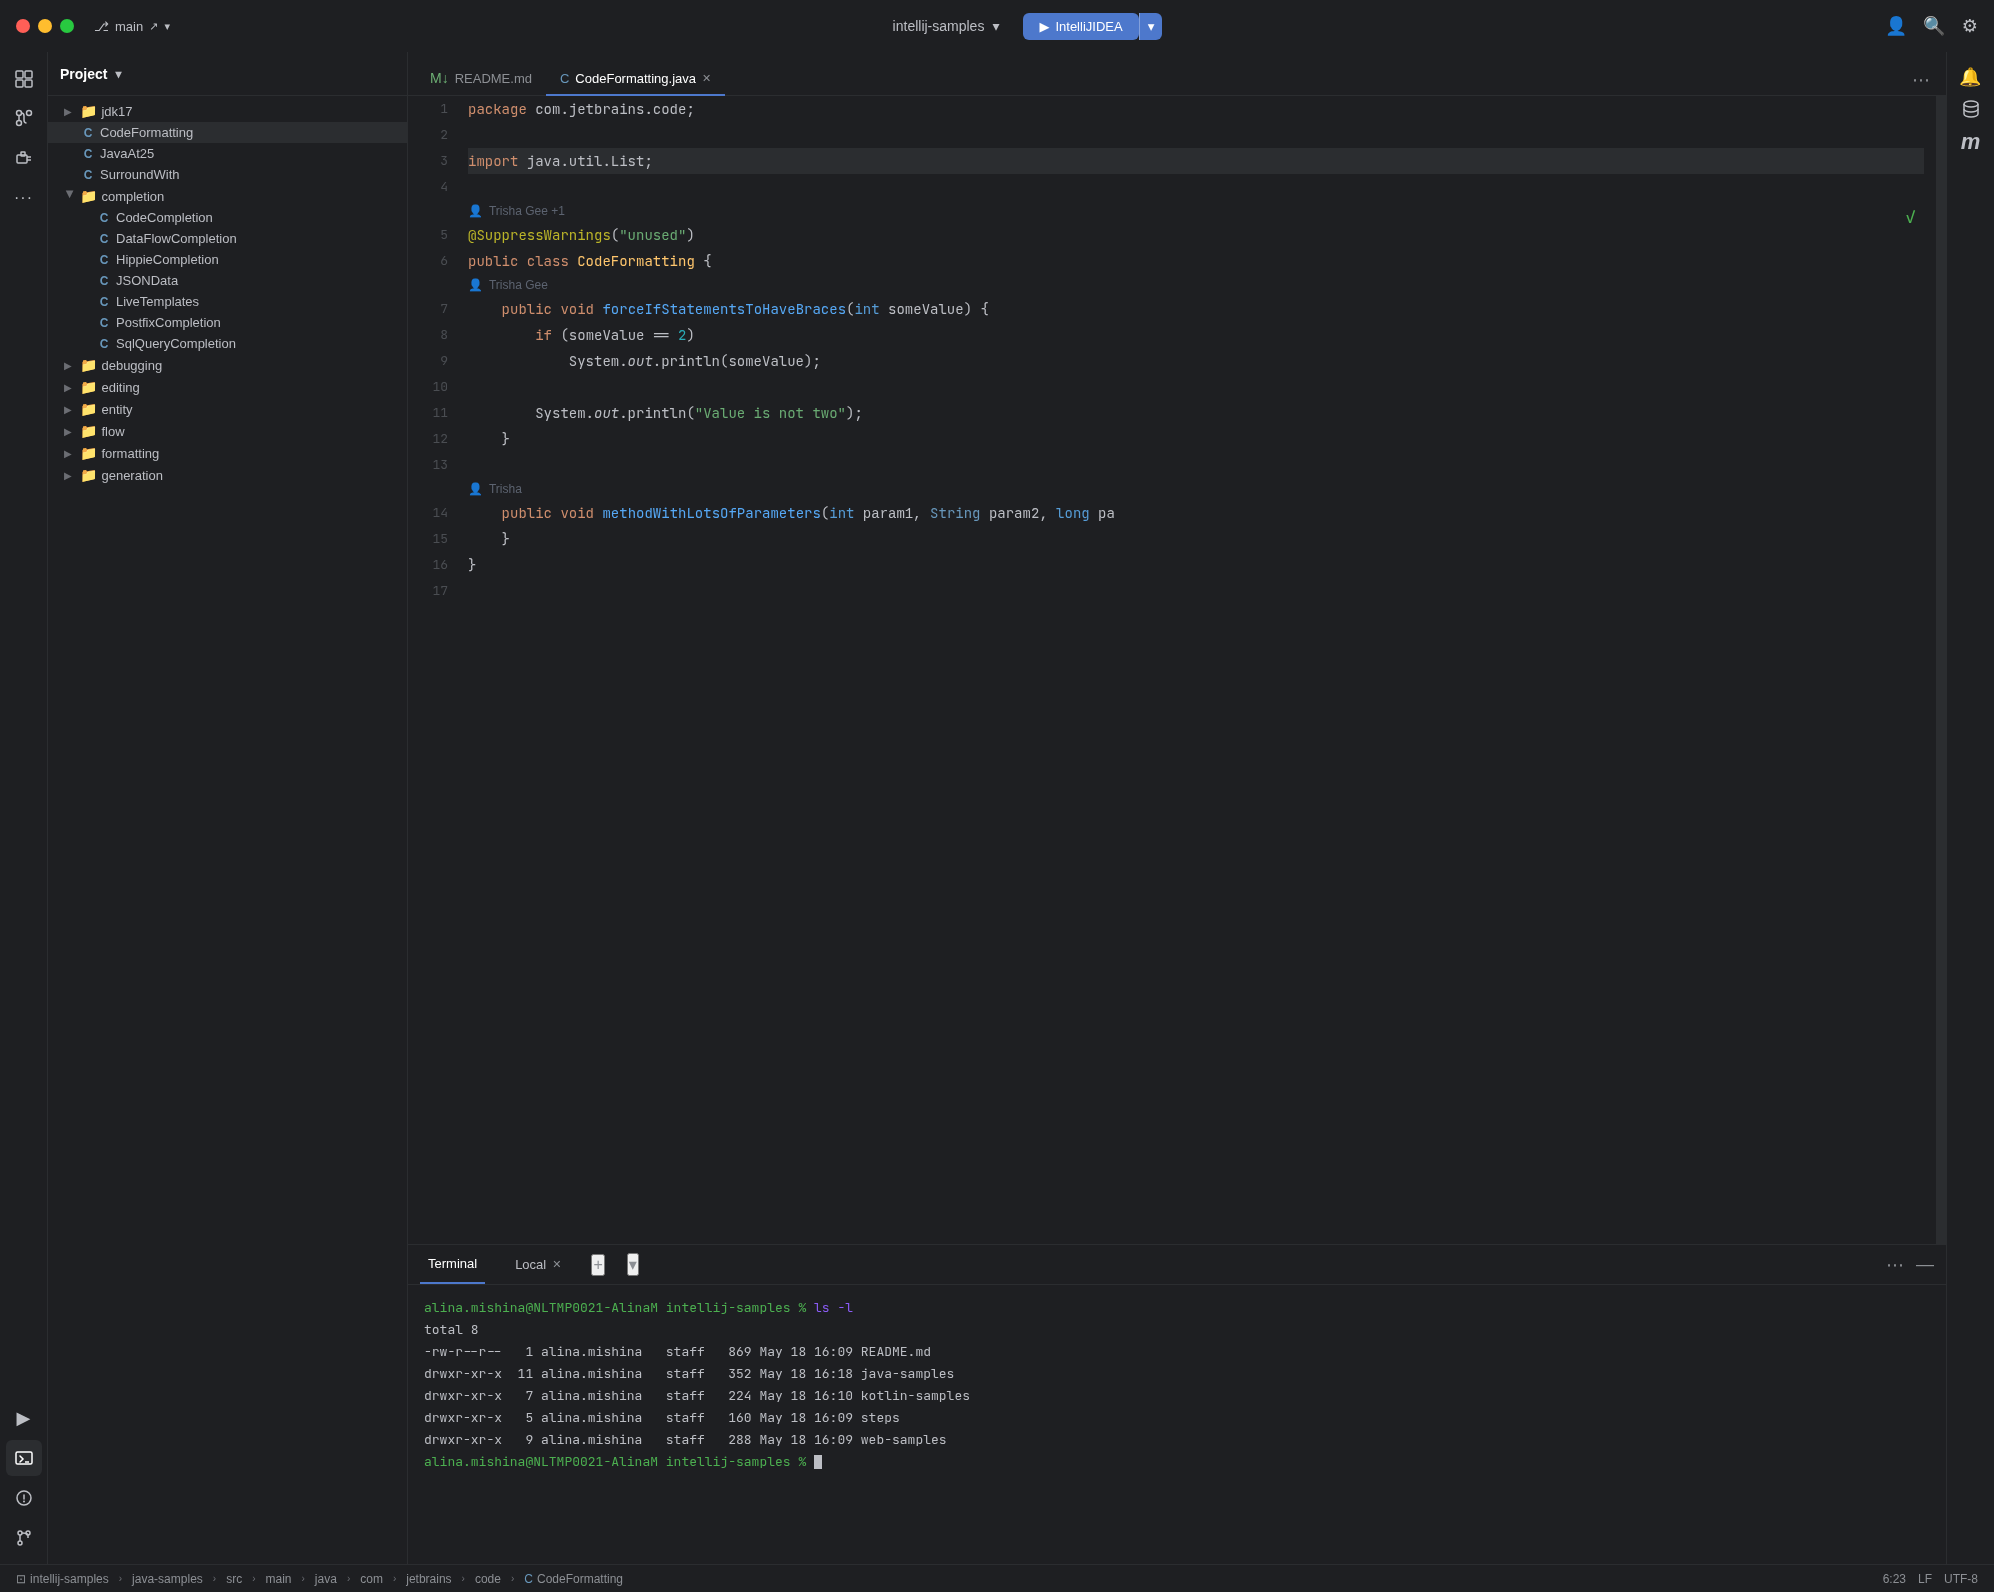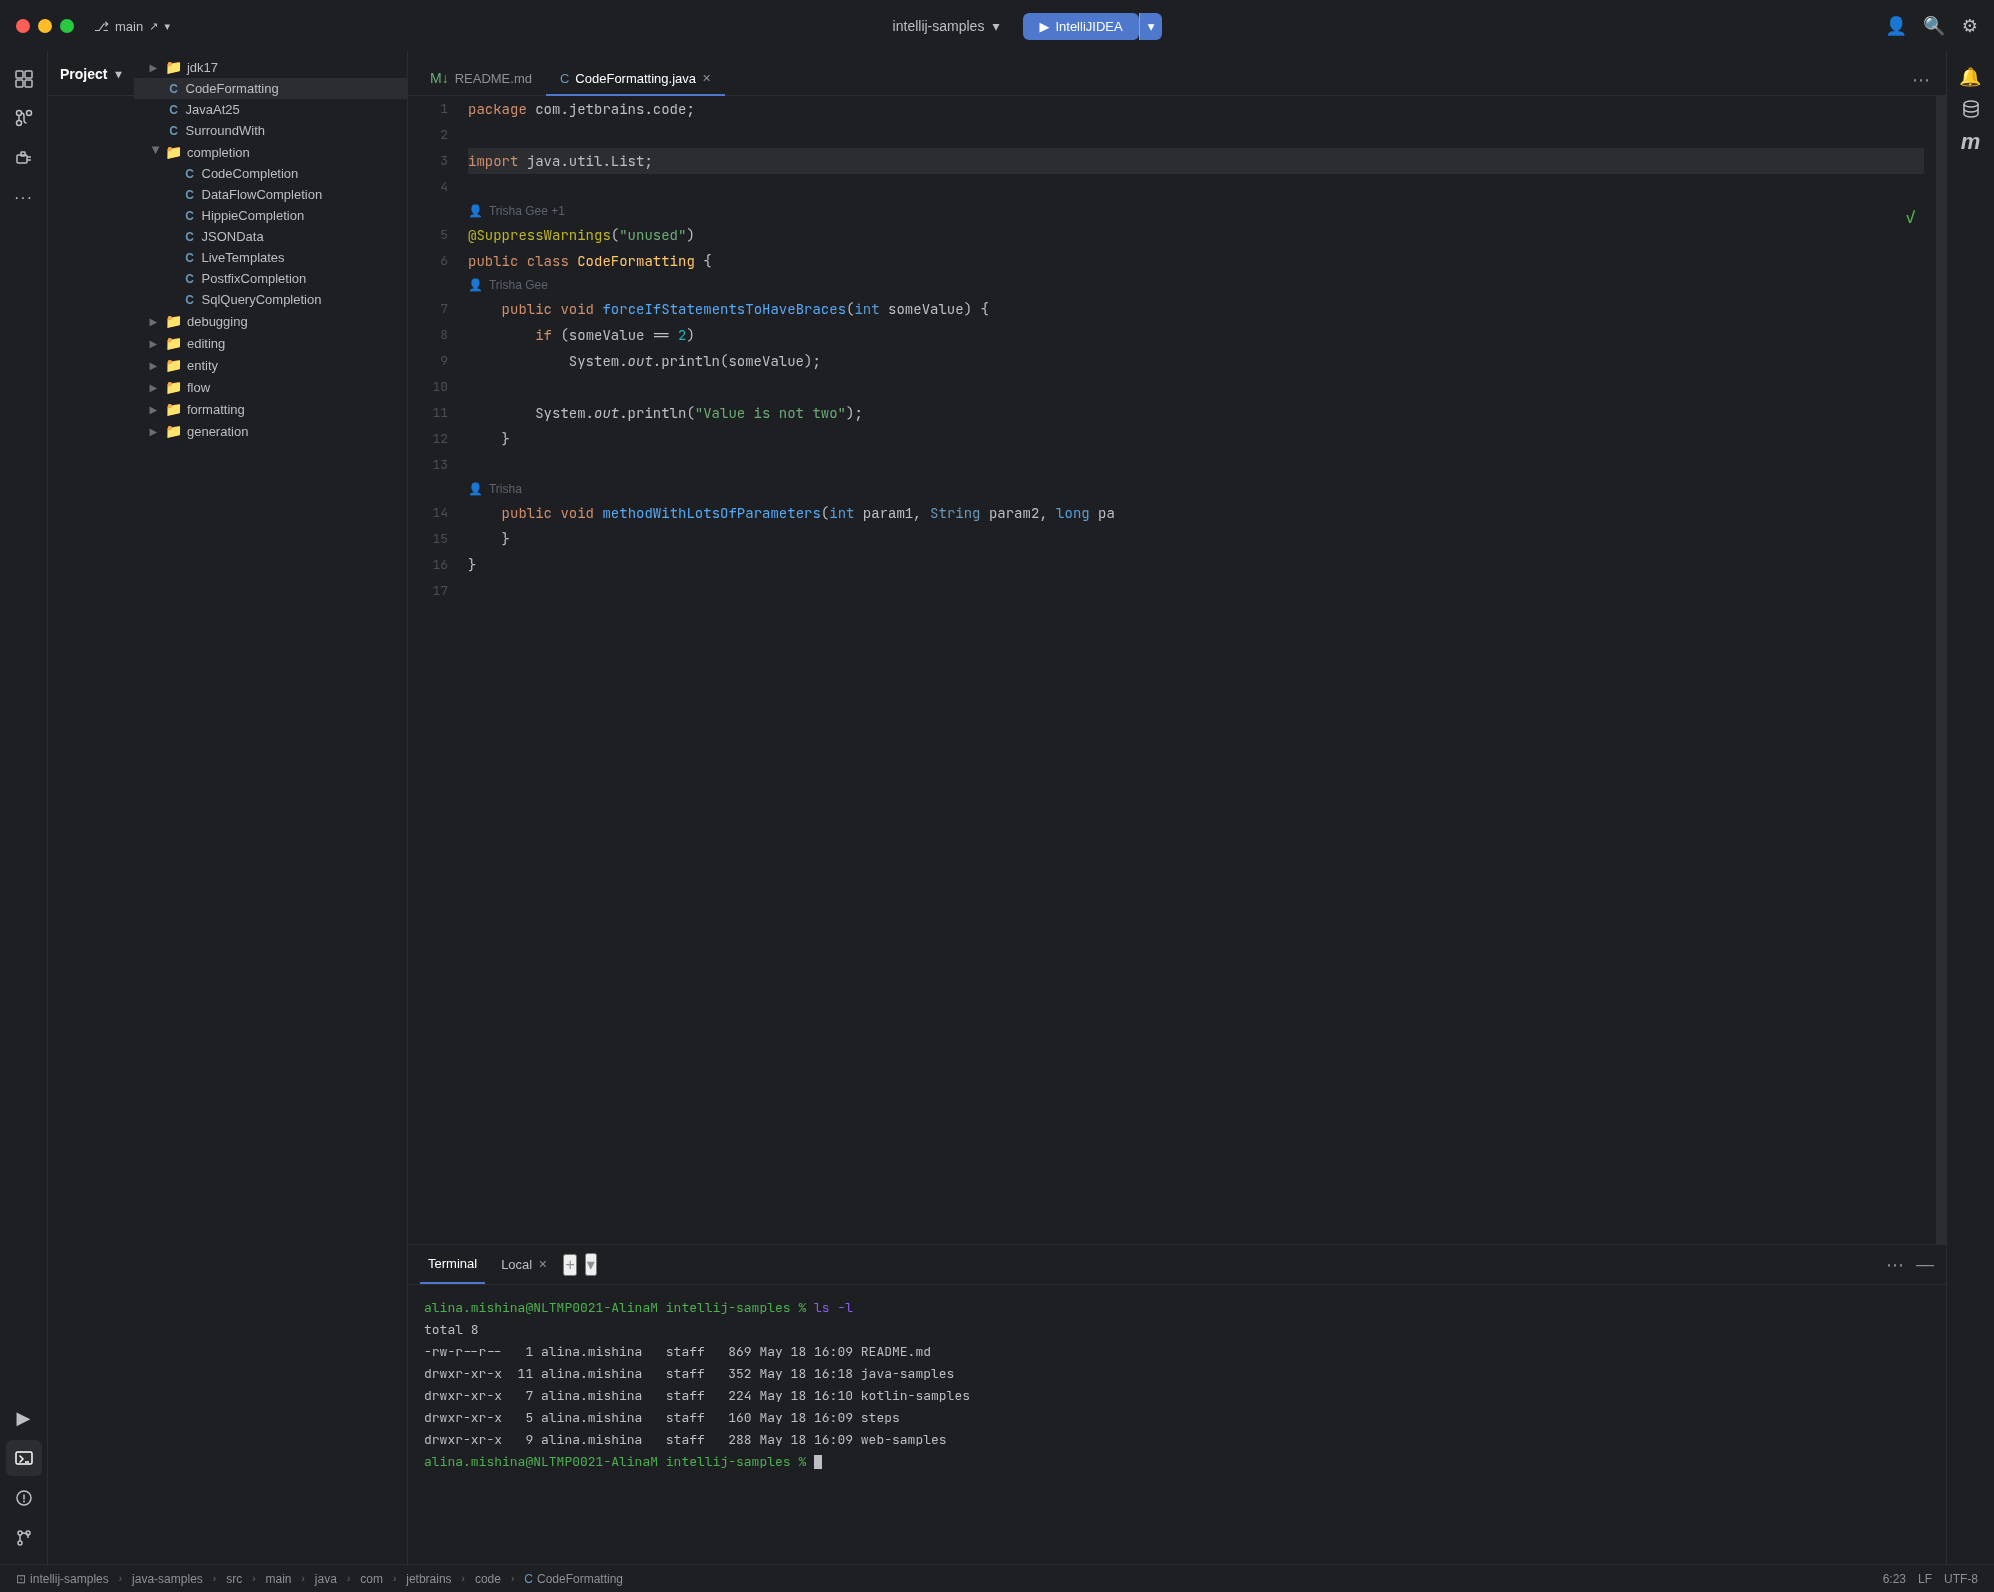--- a/index.html
+++ b/index.html
@@ -127,20 +127,21 @@
       background: #2b2d30;
       color: #ffffff;
     }
     .rail-spacer { flex: 1; }
 
     
     .sidebar {
       width: 360px;
       background: #1e1f22;
       display: flex;
+      flex-direction: column;
       flex-shrink: 0;
       border-right: 1px solid #2b2d30;
     }
     .sidebar-header {
       height: 44px;
       display: flex;
       align-items: center;
       padding: 0 12px;
       gap: 8px;
       font-size: 14px;
@@ -309,21 +310,21 @@
       flex-direction: column;
       border-top: 1px solid #2b2d30;
       flex-shrink: 0;
     }
     .terminal-tabs {
       height: 40px;
       display: flex;
       align-items: center;
       padding: 0 12px;
       border-bottom: 1px solid #2b2d30;
-      gap: 8px;
+      gap: 22px;
     }
     .term-tab {
       font-size: 13px;
       color: #bcbec4;
       display: flex;
       align-items: center;
       gap: 6px;
       padding: 0 8px;
       height: 100%;
       cursor: pointer;

